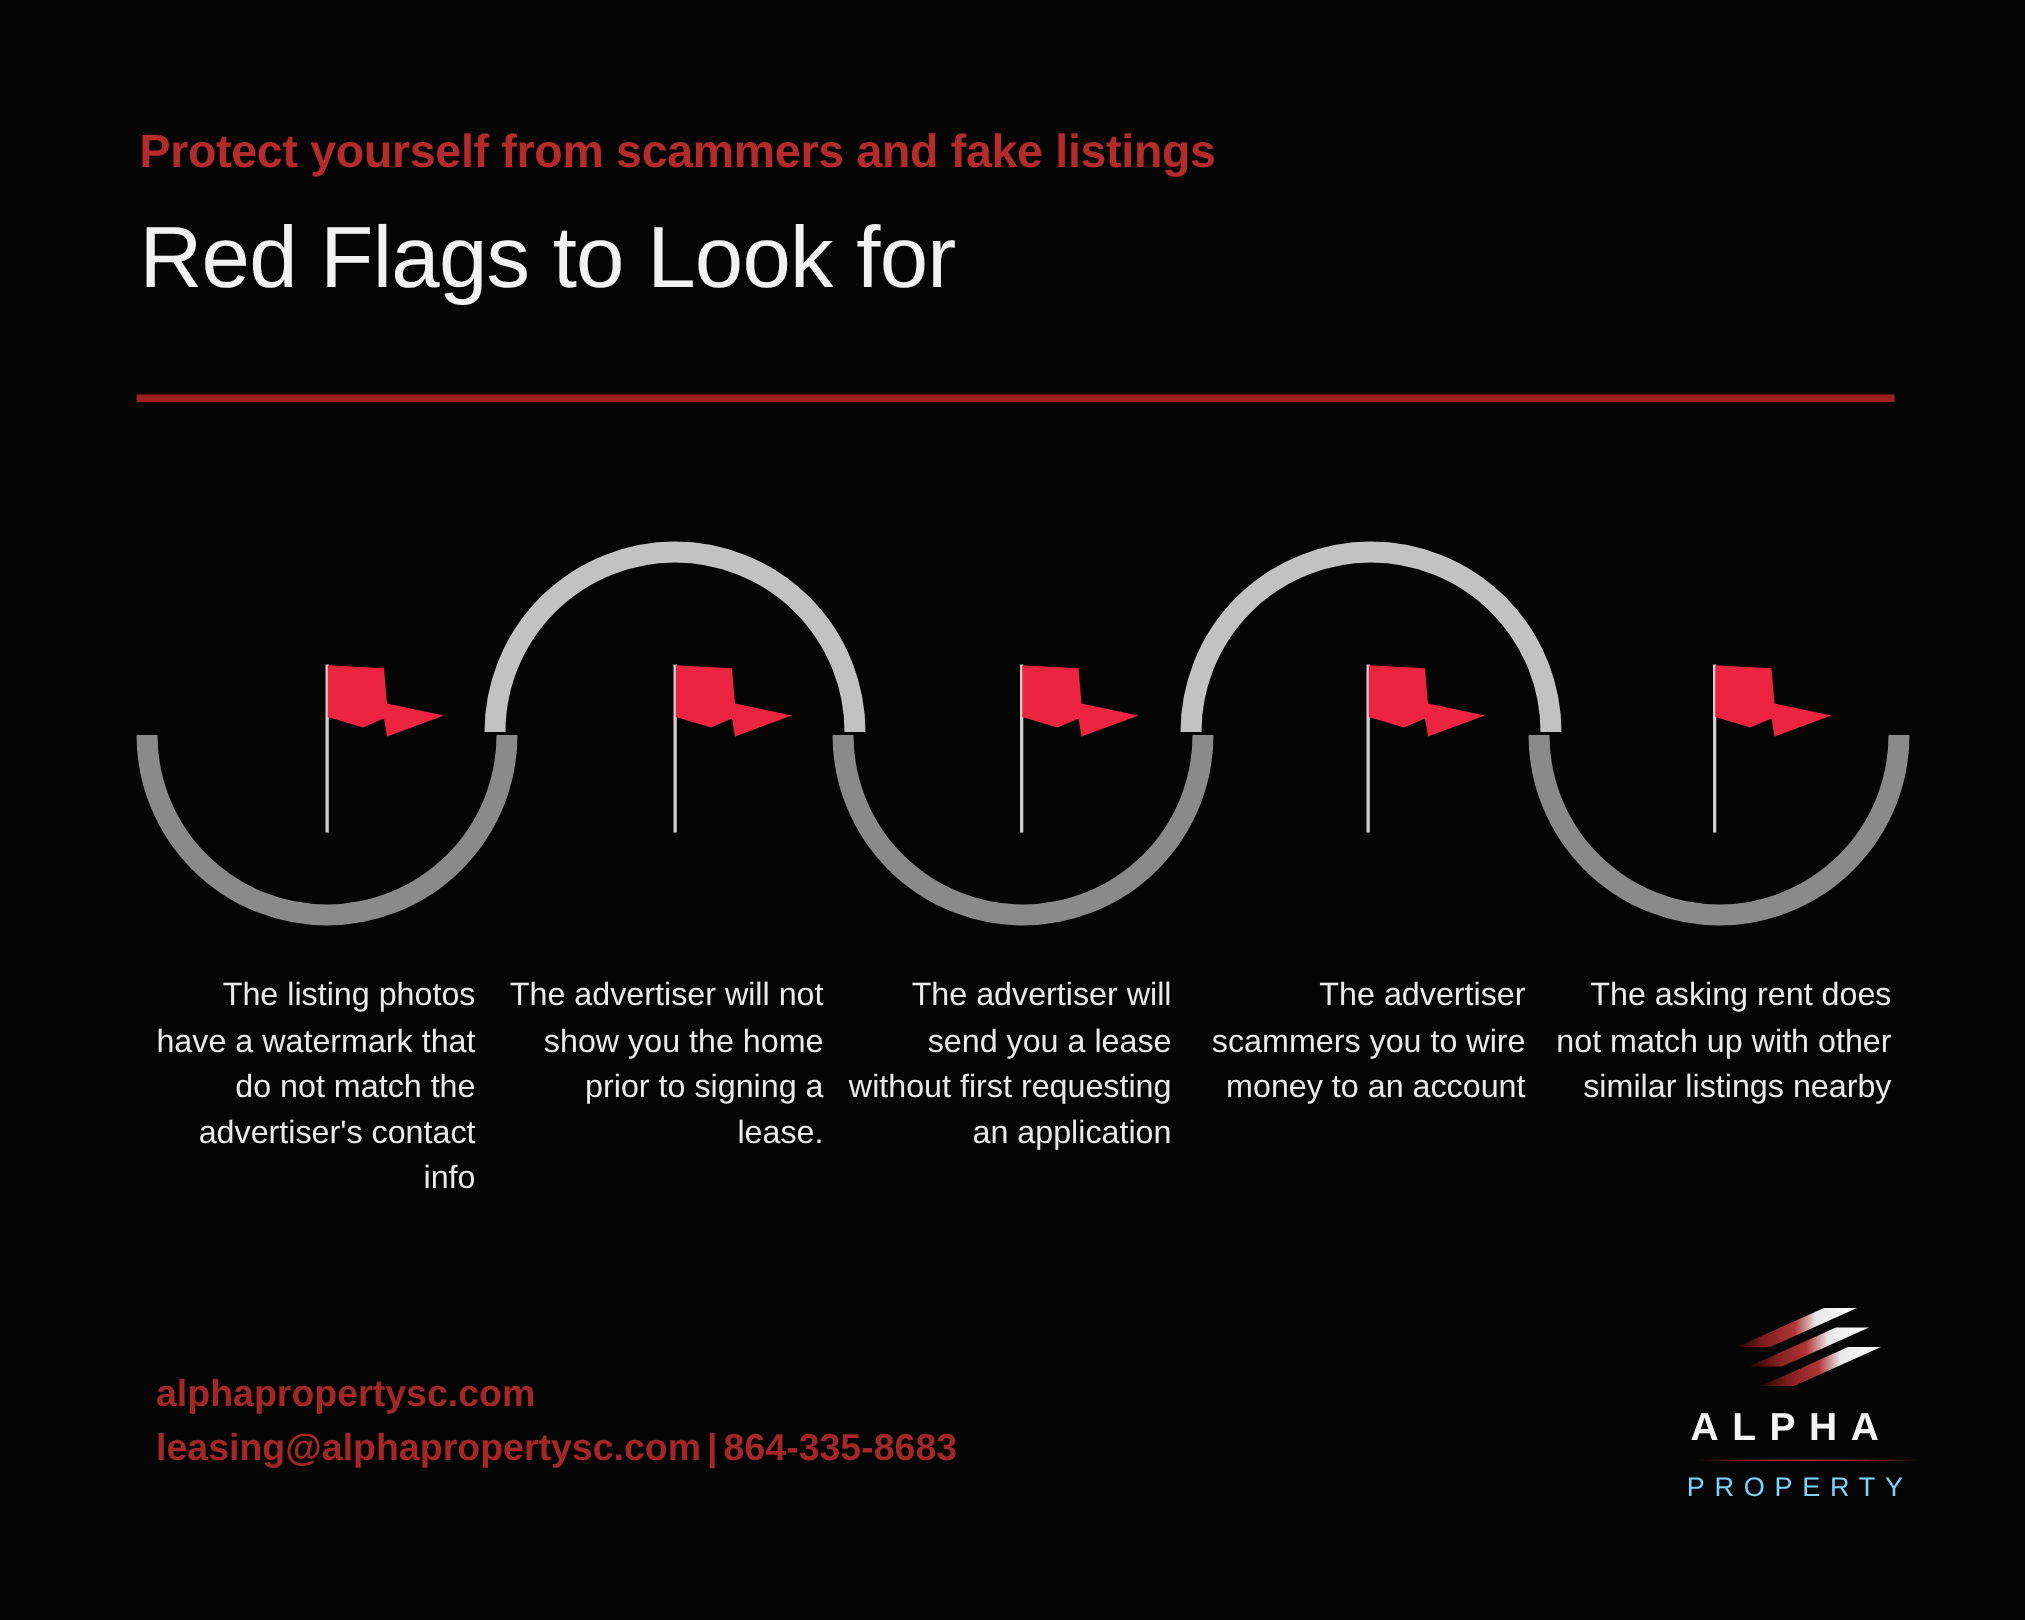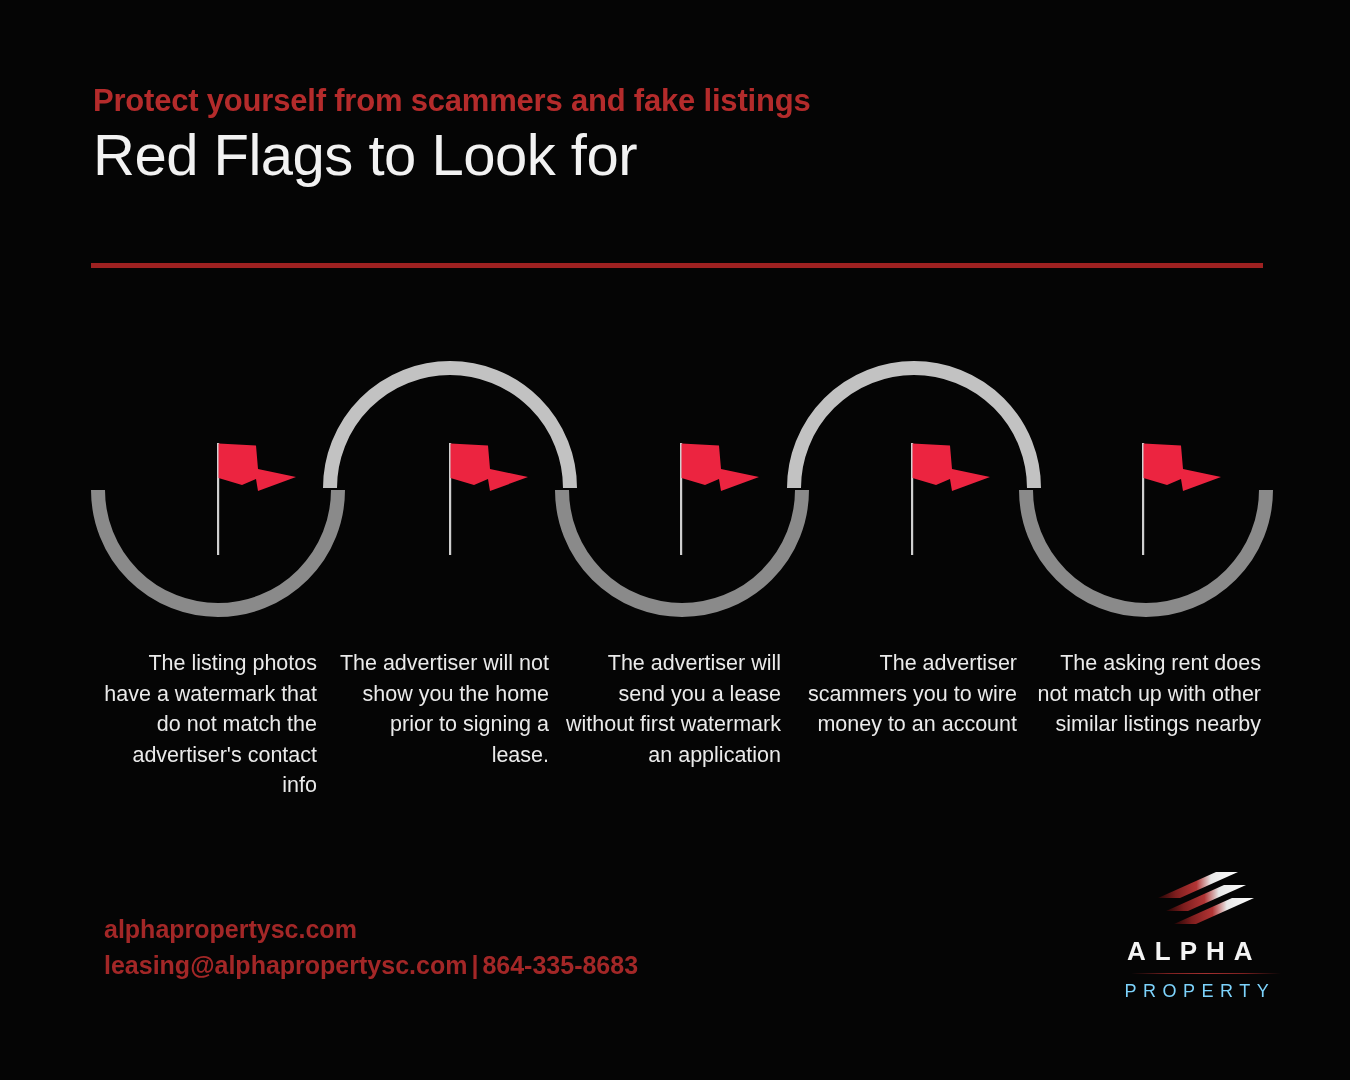--- a/index.html
+++ b/index.html
@@ -19,21 +19,21 @@
   .header { position:absolute; left:93px; top:84px; width:1180px; }
   .eyebrow {
     font-size:31px;
     font-weight:bold;
     letter-spacing:-0.2px;
     color:#b42b2b;
     line-height:1.1;
     white-space:nowrap;
   }
   .title {
-    margin-top:5px;
+    margin-top:22px;
     font-size:58px;
     font-weight:400;
     color:#f2f2f2;
     line-height:1.12;
     letter-spacing:-0.5px;
     white-space:nowrap;
   }
   .rule {
     position:absolute;
     left:91px; top:263px;
@@ -158,21 +158,21 @@
       <use href="#redflag" x="450" y="113"></use>
       <use href="#redflag" x="681" y="113"></use>
       <use href="#redflag" x="912" y="113"></use>
       <use href="#redflag" x="1143" y="113"></use>
     </svg>
   </div>
 
   <div class="captions">
     <div class="caption c1">The listing photos have a watermark that do not match the advertiser's contact info</div>
     <div class="caption c2">The advertiser will not show you the home prior to signing a lease.</div>
-    <div class="caption c3">The advertiser will send you a lease without first watermark an application</div>
+    <div class="caption c3">The advertiser will send you a lease without first requesting an application</div>
     <div class="caption c4">The advertiser scammers you to wire money to an account</div>
     <div class="caption c5">The asking rent does not match up with other similar listings nearby</div>
   </div>
 
   <div class="contact">
     <div class="line1">
       <span>alphapropertysc.com</span>
     </div>
     <div class="line2">
       <span>leasing@alphapropertysc.com</span><span class="sep">|</span><span>864-335-8683</span>

